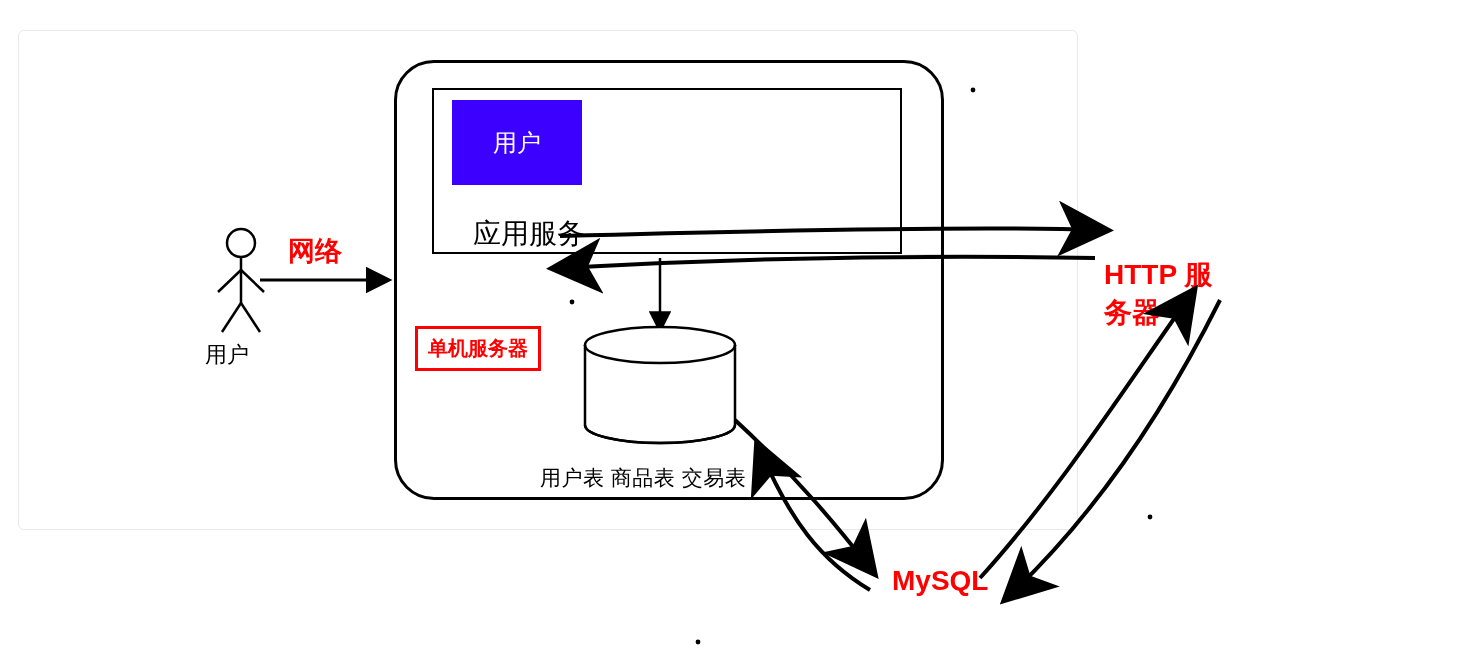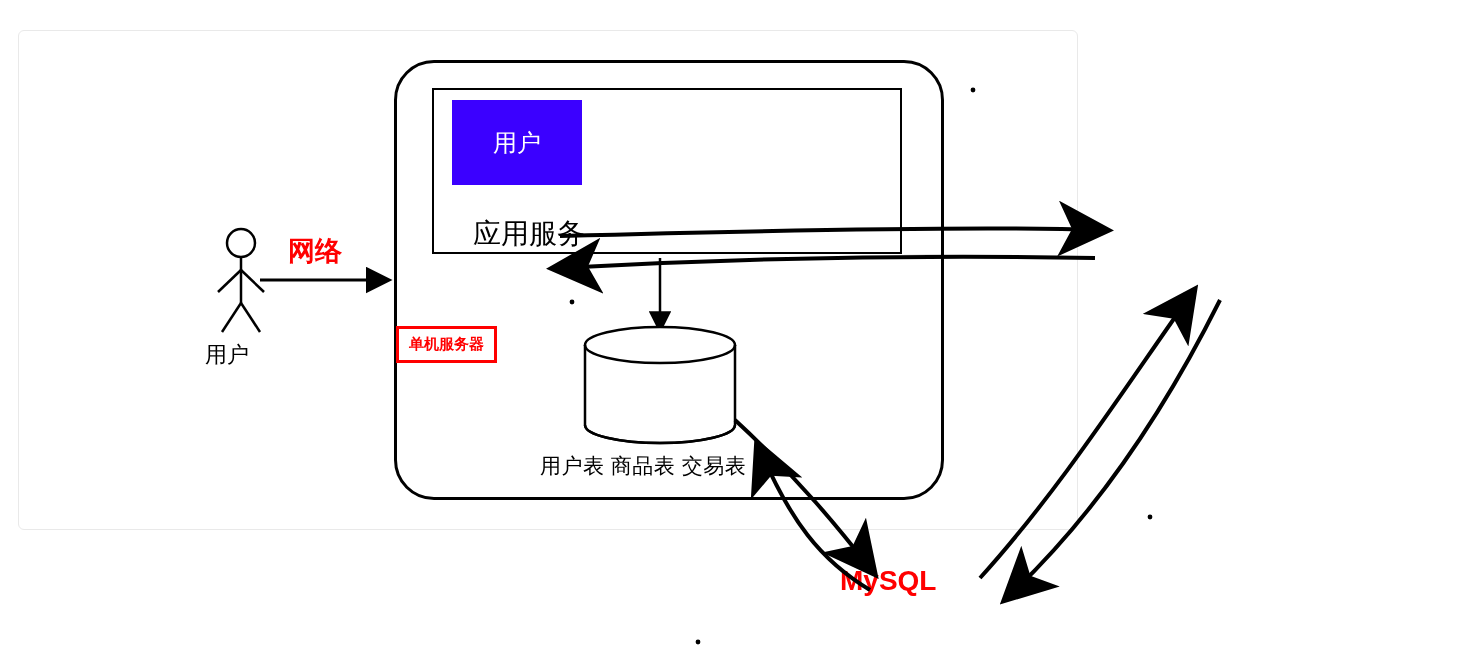--- a/index.html
+++ b/index.html
@@ -84,54 +84,54 @@
     position: absolute;
     left: 457px; top: 215px;
     font-size: 28px;
     color: #000;
     margin-left: 16px;
   }
 
   
   .single-server {
     position: absolute;
-    left: 396px; top: 326px;
+    left: 415px; top: 326px;
     border: 3px solid #ff0000;
     color: #ff0000;
-    font-size: 15px;
+    font-size: 20px;
     font-weight: 700;
     padding: 6px 10px;
   }
 
   
   .db-label {
     position: absolute;
     left: 618px; top: 386px;
     font-size: 21px;
     color: #000;
   }
   .tables-line {
     position: absolute;
-    left: 540px; top: 452px;
+    left: 540px; top: 464px;
     font-size: 21px;
     color: #000;
     letter-spacing: 0.5px;
   }
 
   
   .http-label {
     position: absolute;
     left: 1104px; top: 256px;
     font-size: 28px;
     font-weight: 700;
     color: #ff0000;
   }
   .mysql-label {
     position: absolute;
-    left: 840px; top: 565px;
+    left: 892px; top: 565px;
     font-size: 28px;
     font-weight: 700;
     color: #ff0000;
   }
 </style>
 </head>
 <body>
 
 <div class="stage">
 
@@ -147,20 +147,21 @@
 
   <div class="net-label">网络</div>
 
   <div class="user-label">用户</div>
 
   <div class="single-server">单机服务器</div>
 
   <div class="db-label">数据库服务</div>
   <div class="tables-line">用户表 商品表 交易表</div>
 
+  <div class="http-label">HTTP 服务器</div>
   <div class="mysql-label">MySQL</div>
 
   <svg class="canvas" viewBox="0 0 1479 651">
     <defs>
       <marker id="arrow-black" viewBox="0 0 12 12" refX="10" refY="6" markerWidth="9" markerHeight="9" orient="auto-start-reverse">
         <path d="M0,0 L12,6 L0,12 z" fill="#000"></path>
       </marker>
       <marker id="arrow-black-big" viewBox="0 0 16 16" refX="12" refY="8" markerWidth="14" markerHeight="14" orient="auto-start-reverse">
         <path d="M0,0 L16,8 L0,16 L4,8 z" fill="#000"></path>
       </marker>

